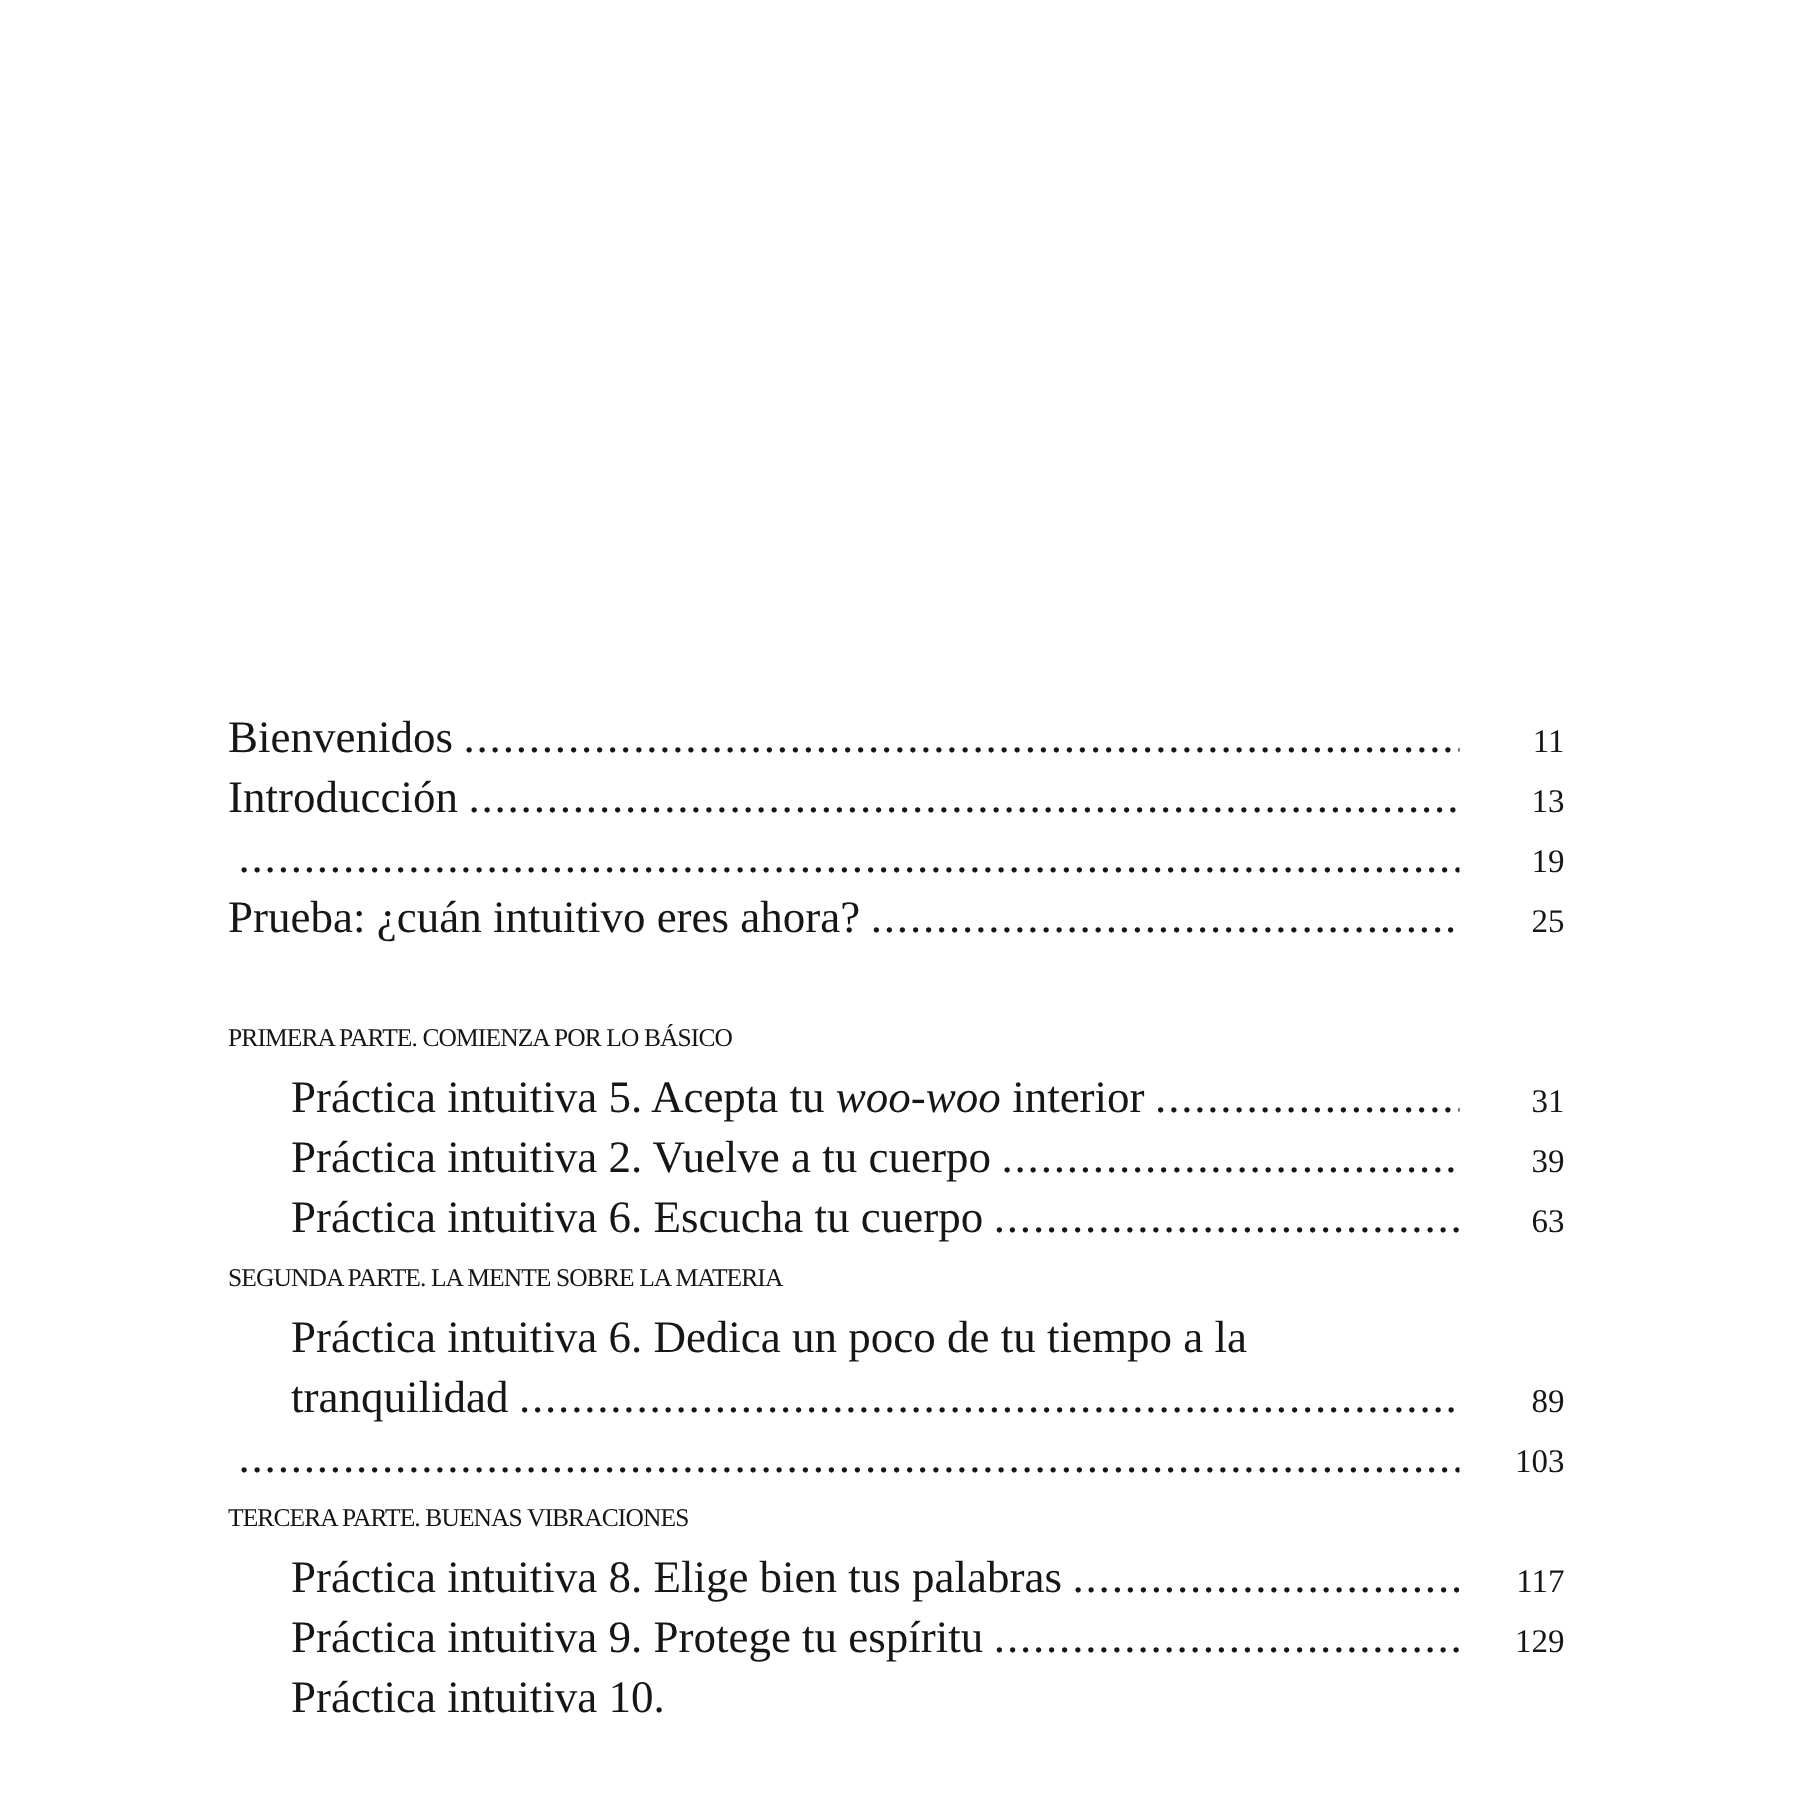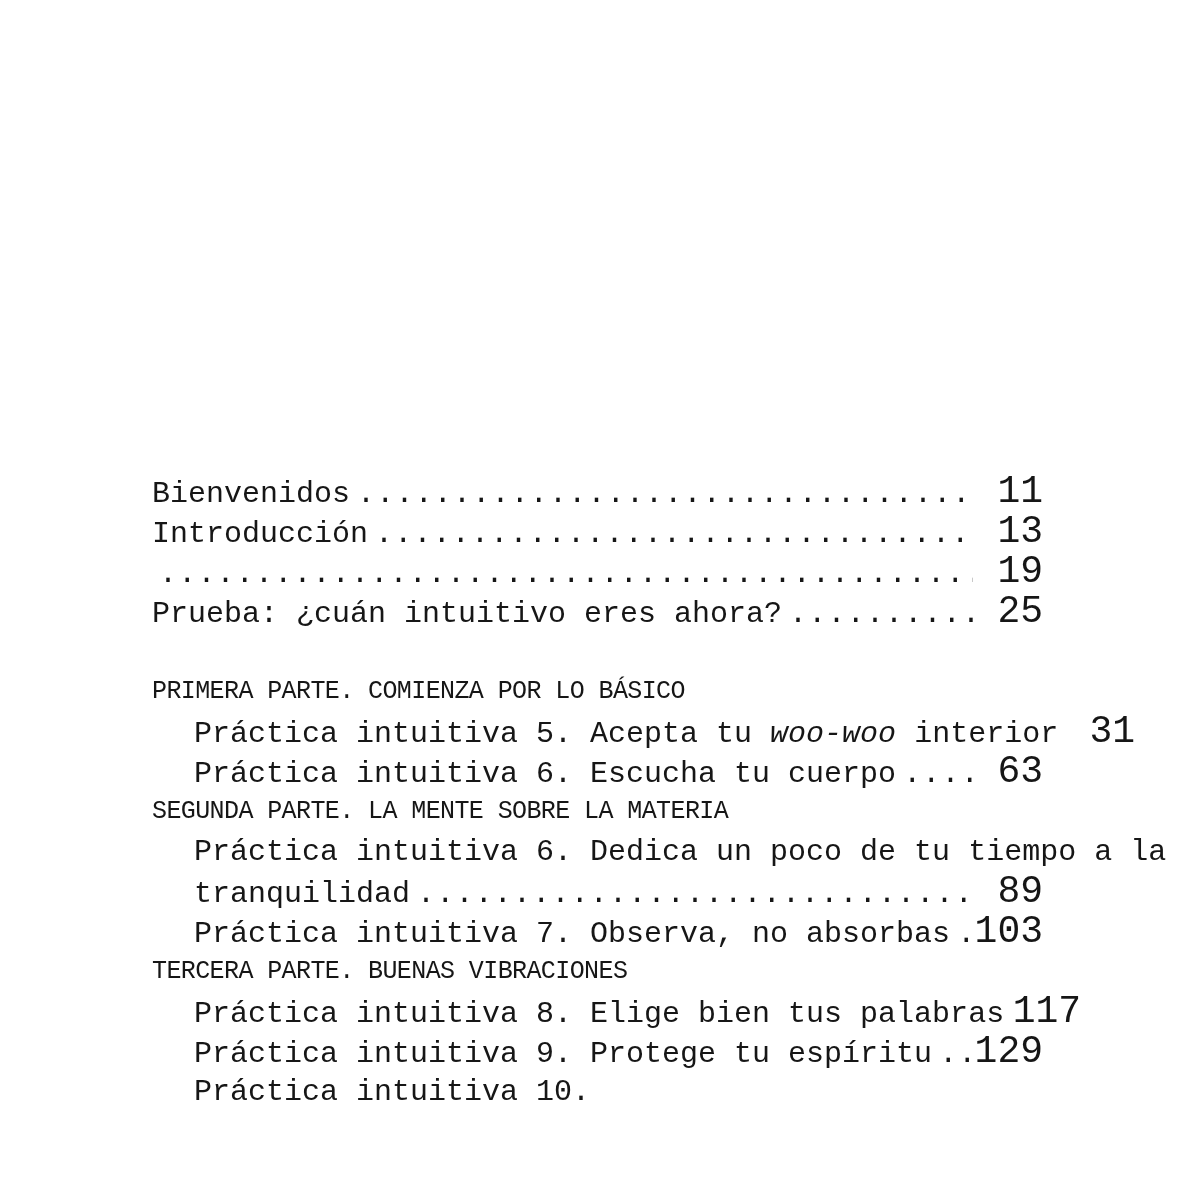--- a/index.html
+++ b/index.html
@@ -8,21 +8,21 @@
     width: 1200px;
     height: 1200px;
     overflow: hidden;
     background: #ffffff;
   }
   .page {
     position: relative;
     width: 1074px;
     height: 1200px;
     background: #ffffff;
-    font-family: Liberation Mono, monospace;
+    font-family: Liberation Serif, serif;
     color: #161616;
   }
   .toc {
     position: absolute;
     left: 152px;
     top: 472px;
     width: 891px;
   }
   .toc-row {
     display: flex;
@@ -45,26 +45,26 @@
     letter-spacing: 1.2px;
     font-size: 30px;
   }
   .leader::after {
     content: "......................................................................................................................................................................";
   }
   .toc-page {
     flex: 0 0 70px;
     width: 70px;
     text-align: right;
-    font-size: 38px;
+    font-size: 22px;
   }
   .toc-part {
     height: 40px;
     line-height: 40px;
-    font-size: 25px;
+    font-size: 17px;
     letter-spacing: -0.6px;
     white-space: nowrap;
   }
   .toc-spacer {
     height: 40px;
   }
 </style>
 </head>
 <body>
 
@@ -90,35 +90,39 @@
         <span class="toc-page">25</span>
       </div>
       <div class="toc-spacer"></div>
       <div class="toc-part"><span>PRIMERA PARTE. COMIENZA POR LO BÁSICO</span></div>
       <div class="toc-row indent">
         <span class="toc-label"><span>Práctica intuitiva 5. Acepta tu </span><em>woo-woo</em><span> interior</span></span>
         <span class="leader"></span>
         <span class="toc-page">31</span>
       </div>
       <div class="toc-row indent">
+        <span class="toc-label"><span>Práctica intuitiva 2. Vuelve a tu cuerpo</span></span>
+        <span class="leader"></span>
+        <span class="toc-page">39</span>
+      </div>
+      <div class="toc-row indent">
         <span class="toc-label"><span>Práctica intuitiva 6. Escucha tu cuerpo</span></span>
         <span class="leader"></span>
         <span class="toc-page">63</span>
       </div>
       <div class="toc-part"><span>SEGUNDA PARTE. LA MENTE SOBRE LA MATERIA</span></div>
       <div class="toc-row indent">
         <span class="toc-label"><span>Práctica intuitiva 6. Dedica un poco de tu tiempo a la</span></span>
       </div>
       <div class="toc-row indent">
         <span class="toc-label"><span>tranquilidad</span></span>
         <span class="leader"></span>
         <span class="toc-page">89</span>
       </div>
       <div class="toc-row indent">
-        <span class="toc-label"><span>Práctica intuitiva 7. Observa, no absorbas</span></span>
         <span class="leader"></span>
         <span class="toc-page">103</span>
       </div>
       <div class="toc-part"><span>TERCERA PARTE. BUENAS VIBRACIONES</span></div>
       <div class="toc-row indent">
         <span class="toc-label"><span>Práctica intuitiva 8. Elige bien tus palabras</span></span>
         <span class="leader"></span>
         <span class="toc-page">117</span>
       </div>
       <div class="toc-row indent">

